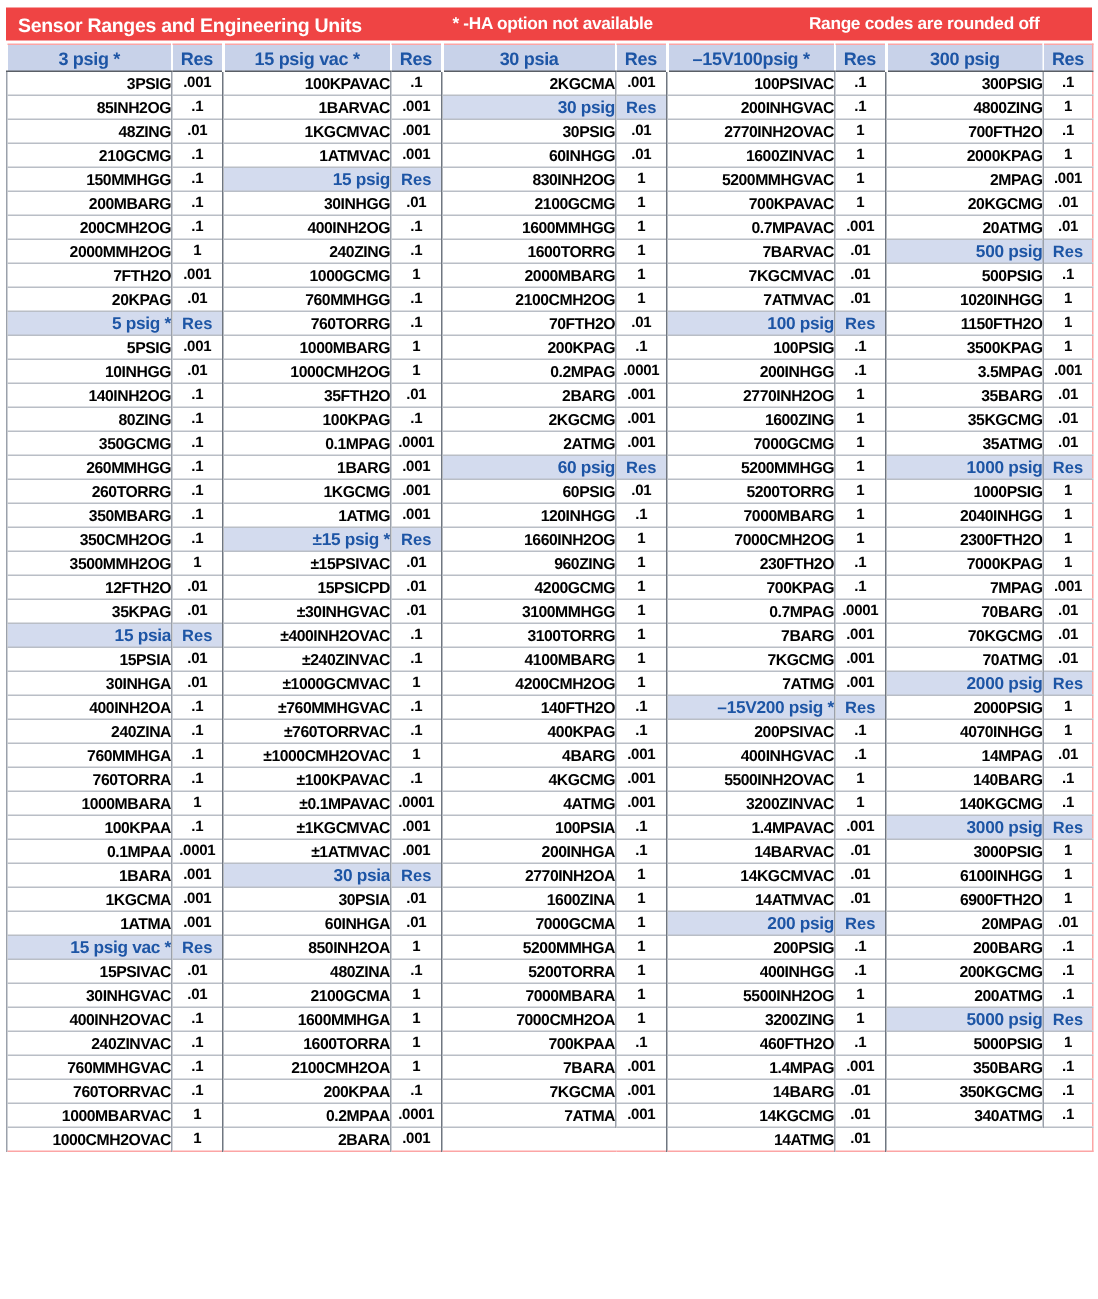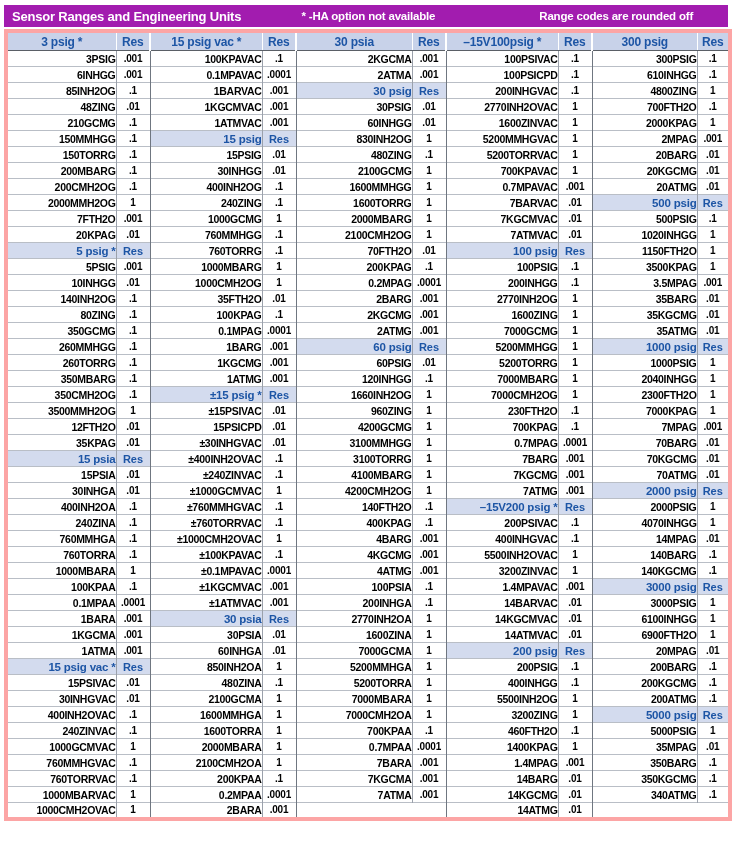--- a/index.html
+++ b/index.html
@@ -1,22 +1,22 @@
 <!DOCTYPE html>
 <html><head>
 <meta charset="utf-8">
 <style>
   html,body{margin:0;padding:0;background:#ffffff;}
   body{width:732px;height:866px;font-family:"Liberation Sans",sans-serif;-webkit-font-smoothing:antialiased;}
   .sheet{padding:5px 4px 0 4px;}
-  .titlebar{display:flex;align-items:center;background:#a21caf;height:22px;width:724px;box-sizing:border-box;}
+  .titlebar{display:flex;align-items:center;background:#ef4444;height:22px;width:724px;box-sizing:border-box;}
   .titlebar .t-main{flex:0 0 40%;padding-left:8px;color:#fff;font-weight:bold;font-size:13px;letter-spacing:-0.2px;white-space:nowrap;}
   .titlebar .t-note1{flex:0 0 28%;text-align:left;color:#fff;font-weight:bold;font-size:11.5px;letter-spacing:-0.2px;white-space:nowrap;}
   .titlebar .t-note2{flex:1;text-align:center;color:#fff;font-weight:bold;font-size:11.5px;letter-spacing:-0.2px;white-space:nowrap;}
-  table.ranges{border-collapse:collapse;table-layout:fixed;width:724px;margin-top:2px;border:4px solid #fca5a5;}
+  table.ranges{border-collapse:collapse;table-layout:fixed;width:724px;margin-top:2px;border:1px solid #fca5a5;}
   table.ranges th,table.ranges td{padding:0;overflow:hidden;white-space:nowrap;}
   
   th.hname,th.hres{background:#c8d2e9;color:#1d55a5;font-weight:bold;font-size:12px;text-align:center;height:17px;
     border-left:1px solid #ffffff;border-bottom:1px solid #5a5f66;letter-spacing:-0.2px;}
   th.grp{border-left:2px solid #ffffff;}
   
   tr.r{height:16px;}
   td{border-top:1px solid #b9bec6;border-left:1px solid #9ba1ab;}
   td.grp{border-left:1px solid #6f7680;}
   td.name{font-size:10.5px;font-weight:bold;color:#000;text-align:right;padding-right:5px;letter-spacing:-0.3px;}
@@ -69,32 +69,20 @@
           <td class="name grp">100KPAVAC</td>
           <td class="res">.1</td>
           <td class="name grp">2KGCMA</td>
           <td class="res">.001</td>
           <td class="name grp">100PSIVAC</td>
           <td class="res">.1</td>
           <td class="name grp">300PSIG</td>
           <td class="res">.1</td>
         </tr>
         <tr class="r">
-          <td class="name">6INHGG</td>
-          <td class="res">.001</td>
-          <td class="name grp">0.1MPAVAC</td>
-          <td class="res">.0001</td>
-          <td class="name grp">2ATMA</td>
-          <td class="res">.001</td>
-          <td class="name grp">100PSICPD</td>
-          <td class="res">.1</td>
-          <td class="name grp">610INHGG</td>
-          <td class="res">.1</td>
-        </tr>
-        <tr class="r">
           <td class="name">85INH2OG</td>
           <td class="res">.1</td>
           <td class="name grp">1BARVAC</td>
           <td class="res">.001</td>
           <td class="sub-name grp">30 psig</td>
           <td class="sub-res">Res</td>
           <td class="name grp">200INHGVAC</td>
           <td class="res">.1</td>
           <td class="name grp">4800ZING</td>
           <td class="res">1</td>
@@ -127,32 +115,20 @@
           <td class="name">150MMHGG</td>
           <td class="res">.1</td>
           <td class="sub-name grp">15 psig</td>
           <td class="sub-res">Res</td>
           <td class="name grp">830INH2OG</td>
           <td class="res">1</td>
           <td class="name grp">5200MMHGVAC</td>
           <td class="res">1</td>
           <td class="name grp">2MPAG</td>
           <td class="res">.001</td>
-        </tr>
-        <tr class="r">
-          <td class="name">150TORRG</td>
-          <td class="res">.1</td>
-          <td class="name grp">15PSIG</td>
-          <td class="res">.01</td>
-          <td class="name grp">480ZING</td>
-          <td class="res">.1</td>
-          <td class="name grp">5200TORRVAC</td>
-          <td class="res">1</td>
-          <td class="name grp">20BARG</td>
-          <td class="res">.01</td>
         </tr>
         <tr class="r">
           <td class="name">200MBARG</td>
           <td class="res">.1</td>
           <td class="name grp">30INHGG</td>
           <td class="res">.01</td>
           <td class="name grp">2100GCMG</td>
           <td class="res">1</td>
           <td class="name grp">700KPAVAC</td>
           <td class="res">1</td>
@@ -571,32 +547,20 @@
           <td class="name">240ZINVAC</td>
           <td class="res">.1</td>
           <td class="name grp">1600TORRA</td>
           <td class="res">1</td>
           <td class="name grp">700KPAA</td>
           <td class="res">.1</td>
           <td class="name grp">460FTH2O</td>
           <td class="res">.1</td>
           <td class="name grp">5000PSIG</td>
           <td class="res">1</td>
-        </tr>
-        <tr class="r">
-          <td class="name">1000GCMVAC</td>
-          <td class="res">1</td>
-          <td class="name grp">2000MBARA</td>
-          <td class="res">1</td>
-          <td class="name grp">0.7MPAA</td>
-          <td class="res">.0001</td>
-          <td class="name grp">1400KPAG</td>
-          <td class="res">1</td>
-          <td class="name grp">35MPAG</td>
-          <td class="res">.01</td>
         </tr>
         <tr class="r">
           <td class="name">760MMHGVAC</td>
           <td class="res">.1</td>
           <td class="name grp">2100CMH2OA</td>
           <td class="res">1</td>
           <td class="name grp">7BARA</td>
           <td class="res">.001</td>
           <td class="name grp">1.4MPAG</td>
           <td class="res">.001</td>

